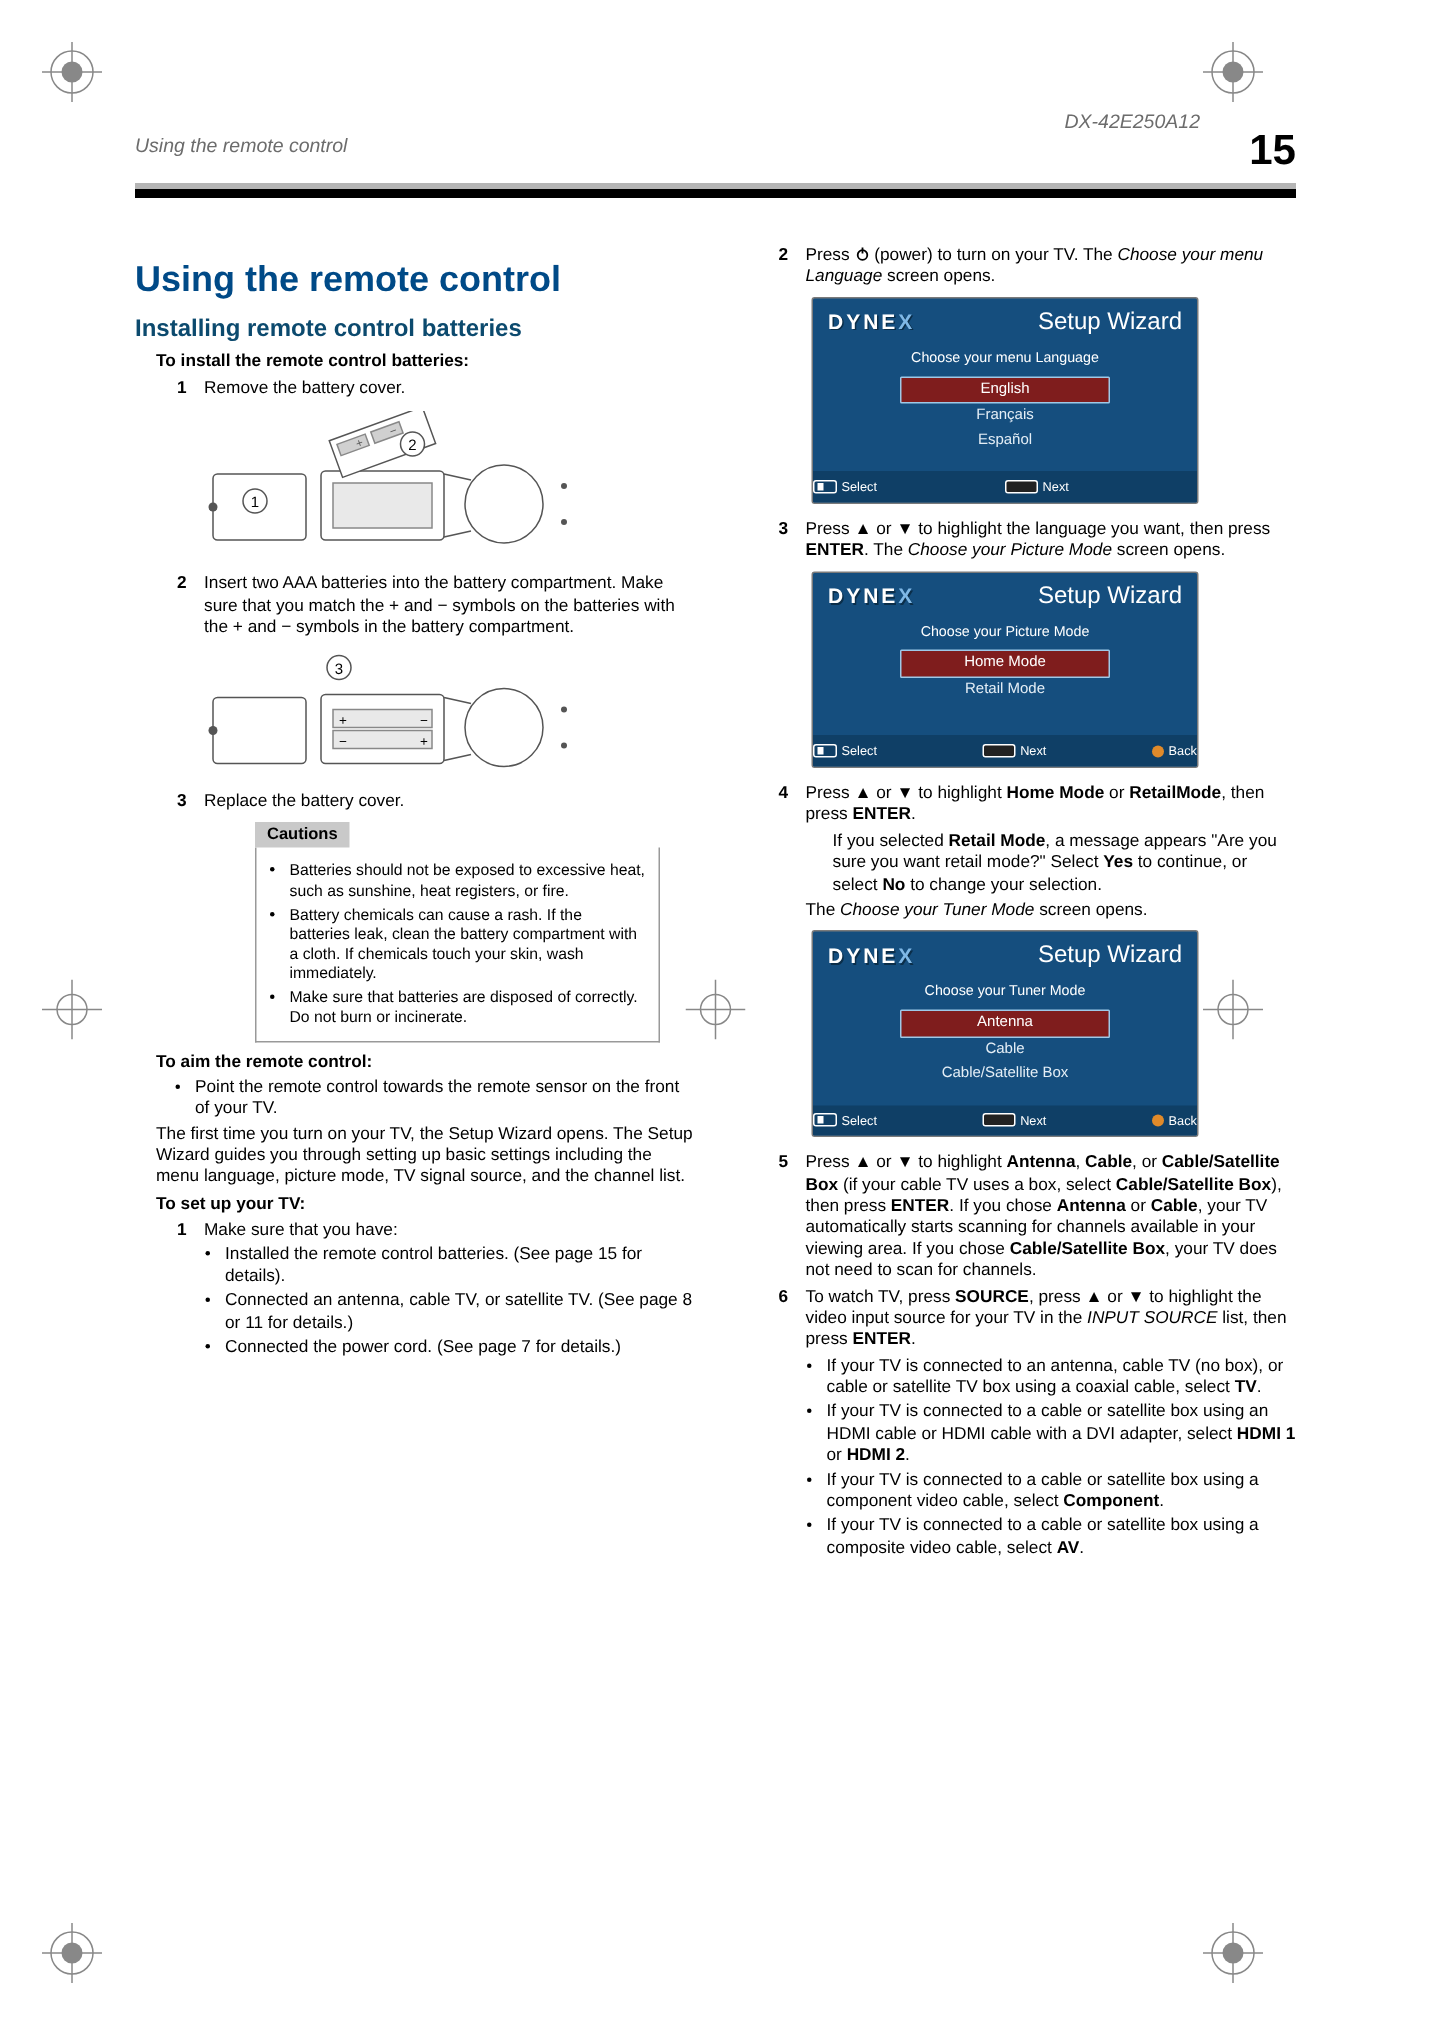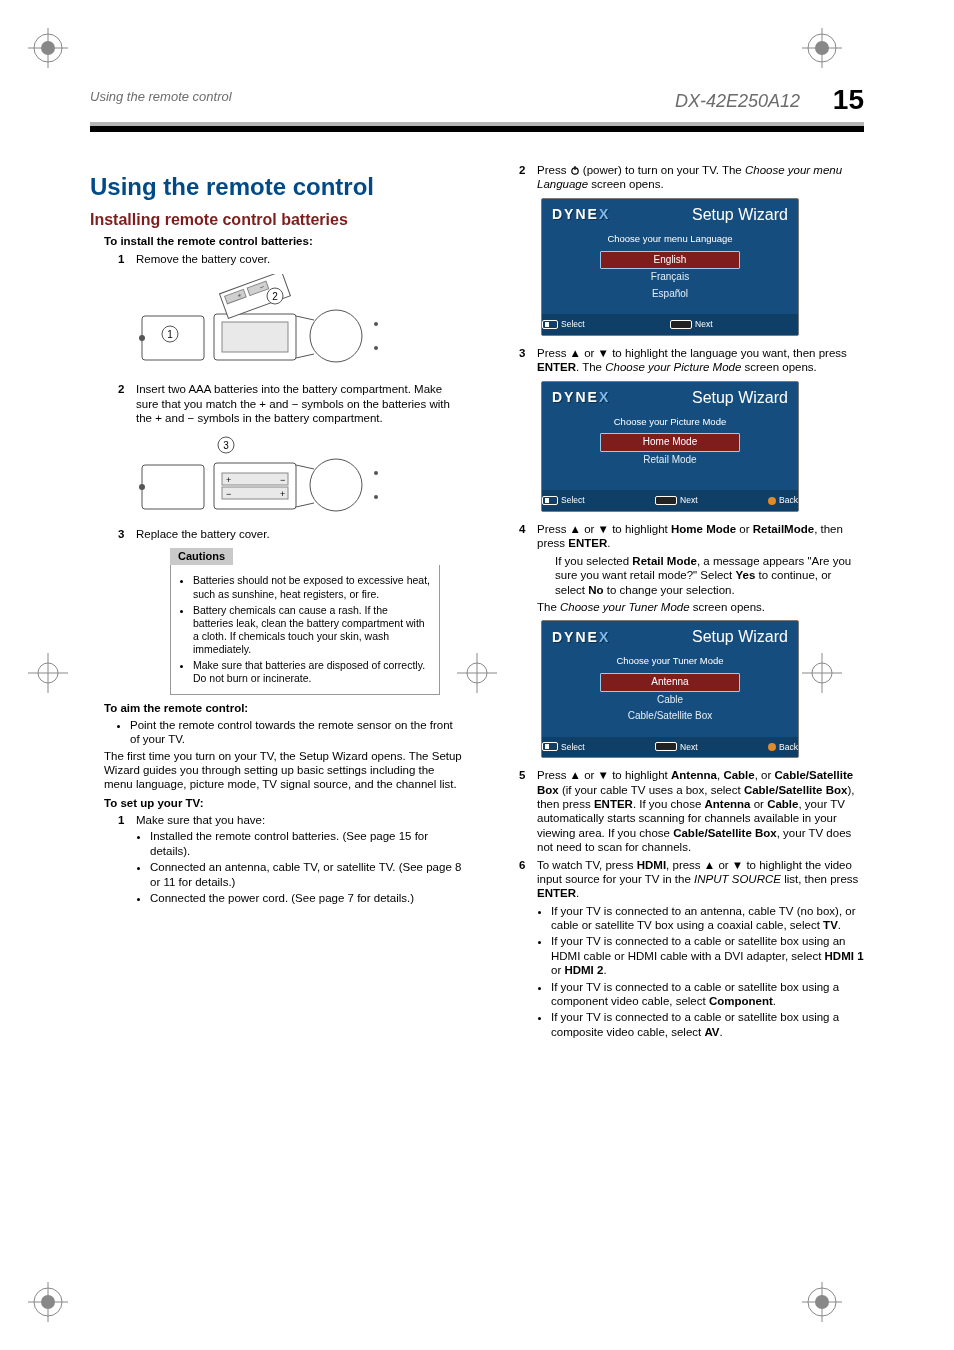--- a/index.html
+++ b/index.html
@@ -16,31 +16,31 @@
   .crop.ml { top: 653px; left: 28px; }
   .crop.mr { top: 653px; right: 28px; }
   .crop.mc { top: 653px; left: 457px; }
 
   
   .sheet { position: absolute; top: 78px; left: 90px; width: 774px; height: 1175px; }
 
   
   .runhead { position: relative; height: 44px; }
   .runhead .left { position: absolute; left: 0; bottom: 18px; font-style: italic; font-size: 13px; color: #6c6c6c; }
-  .runhead .right { position: absolute; right: 64px; bottom: 10px; font-style: italic; font-size: 18px; color: #6c6c6c; }
+  .runhead .right { position: absolute; right: 64px; bottom: 34px; font-style: italic; font-size: 13px; color: #6c6c6c; }
   .runhead .pnum { position: absolute; right: 0; bottom: 6px; font-weight: 700; font-size: 28px; color: #000; }
   .runbar { position: relative; height: 10px; background: linear-gradient(to bottom, #b5b5b5 0, #b5b5b5 4px, #000 4px, #000 10px); margin-bottom: 28px; }
 
   
   .cols { display: flex; gap: 28px; }
   .col { flex: 1 1 0; font-size: 11.5px; line-height: 1.25; }
 
   
   h1.sec { color: #004a87; font-weight: 700; font-size: 24px; margin: 14px 0 10px 0; line-height: 1.1; }
-  h2.sub { color: #7f1d1d; font-weight: 700; font-size: 16px; margin: 10px 0 4px 0; }
+  h2.sub { color: #0c4a6e; font-weight: 700; font-size: 16px; margin: 10px 0 4px 0; }
   .lede { font-size: 11.5px; font-weight: 700; margin: 4px 0 2px 0; }
 
   ol.steps { list-style: none; margin-left: 28px; }
   ol.steps > li { margin: 3px 0; position: relative; padding-left: 18px; }
   ol.steps > li .n { position: absolute; left: 0; top: 0; font-weight: 700; }
 
   ul.b { list-style: disc; margin-left: 40px; }
   ul.b li { margin: 2px 0; }
 
   .fig { display:block; margin: 8px 0 8px 40px; }
@@ -335,21 +335,21 @@
         </div>
 
         <ol class="steps">
           <li><span class="n">5</span>
             <span>
               <span>Press ▲ or ▼ to highlight </span><b>Antenna</b><span>, </span><b>Cable</b><span>, or </span><b>Cable/Satellite Box</b><span> (if your cable TV uses a box, select </span><b>Cable/Satellite Box</b><span>), then press </span><b>ENTER</b><span>. If you chose </span><b>Antenna</b><span> or </span><b>Cable</b><span>, your TV automatically starts scanning for channels available in your viewing area. If you chose </span><b>Cable/Satellite Box</b><span>, your TV does not need to scan for channels.</span>
             </span>
           </li>
           <li><span class="n">6</span>
             <span>
-              <span>To watch TV, press </span><b>HDMI</b><span>, press ▲ or ▼ to highlight the video input source for your TV in the </span><i>INPUT SOURCE</i><span> list, then press </span><b>ENTER</b><span>.</span>
+              <span>To watch TV, press </span><b>SOURCE</b><span>, press ▲ or ▼ to highlight the video input source for your TV in the </span><i>INPUT SOURCE</i><span> list, then press </span><b>ENTER</b><span>.</span>
             </span>
             <ul class="b" style="margin-left:14px; margin-top:3px">
               <li><span>If your TV is connected to an antenna, cable TV (no box), or cable or satellite TV box using a coaxial cable, select </span><b>TV</b><span>.</span></li>
               <li><span>If your TV is connected to a cable or satellite box using an HDMI cable or HDMI cable with a DVI adapter, select </span><b>HDMI 1</b><span> or </span><b>HDMI 2</b><span>.</span></li>
               <li><span>If your TV is connected to a cable or satellite box using a component video cable, select </span><b>Component</b><span>.</span></li>
               <li><span>If your TV is connected to a cable or satellite box using a composite video cable, select </span><b>AV</b><span>.</span></li>
             </ul>
           </li>
         </ol>
 

